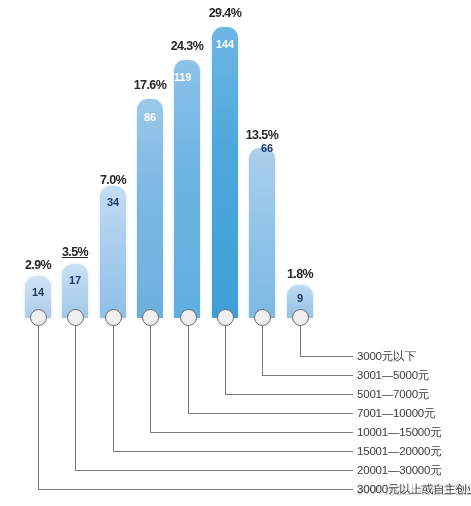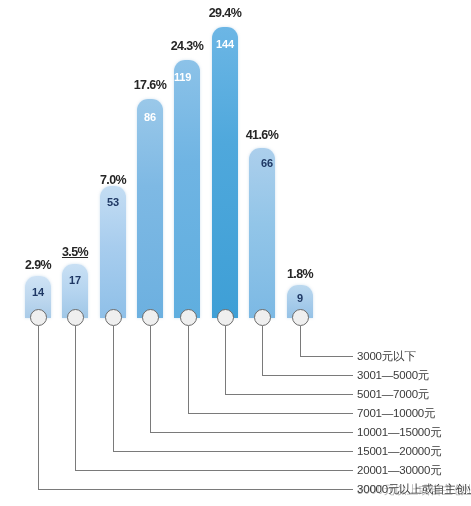--- a/index.html
+++ b/index.html
@@ -110,21 +110,21 @@
 
   <div class="bar-group">
     <div class="bar-pct" style="left:43px; top:245px;text-decoration:underline;">3.5%</div>
     <div class="bar" style="left:62px; top:264px; width:26px; height:54px; background:linear-gradient(180deg,#c9e0f4 0%,#b3d3ef 55%,#9fc7e6 100%);"></div>
     <div class="bar-value" style="left:62px; top:274px; width:26px;">17</div>
   </div>
 
   <div class="bar-group">
     <div class="bar-pct" style="left:81px; top:173px;">7.0%</div>
     <div class="bar" style="left:100px; top:186px; width:26px; height:132px; background:linear-gradient(180deg,#c4ddf3 0%,#a8cdee 45%,#8fc0e8 100%);"></div>
-    <div class="bar-value" style="left:100px; top:196px; width:26px;">53</div>
+    <div class="bar-value" style="left:100px; top:196px; width:26px;">34</div>
   </div>
 
   <div class="bar-group">
     <div class="bar-pct" style="left:118px; top:78px;">17.6%</div>
     <div class="bar" style="left:137px; top:99px; width:26px; height:219px; background:linear-gradient(180deg,#9ac8e9 0%,#7eb9e4 40%,#6cb0e0 100%);"></div>
     <div class="bar-value" style="left:137px; top:111px; width:26px; color:#ffffff;">86</div>
   </div>
 
   <div class="bar-group">
     <div class="bar-pct" style="left:155px; top:39px;">24.3%</div>
@@ -132,23 +132,23 @@
     <div class="bar-value" style="left:174px; top:71px; width:16px; color:#ffffff;">119</div>
   </div>
 
   <div class="bar-group">
     <div class="bar-pct" style="left:193px; top:6px;">29.4%</div>
     <div class="bar" style="left:212px; top:27px; width:26px; height:291px; background:linear-gradient(180deg,#6cb6e5 0%,#4fa8dc 40%,#3e9fd6 100%);"></div>
     <div class="bar-value" style="left:212px; top:38px; width:26px; color:#ffffff;">144</div>
   </div>
 
   <div class="bar-group">
-    <div class="bar-pct" style="left:230px; top:128px;">41.6%</div>
+    <div class="bar-pct" style="left:230px; top:128px;">13.5%</div>
     <div class="bar" style="left:249px; top:148px; width:26px; height:170px; background:linear-gradient(180deg,#accfec 0%,#92c5e8 45%,#7cb9e4 100%);"></div>
-    <div class="bar-value" style="left:249px; top:157px; width:36px;">66</div>
+    <div class="bar-value" style="left:249px; top:142px; width:36px;">66</div>
   </div>
 
   <div class="bar-group">
     <div class="bar-pct" style="left:268px; top:267px;">1.8%</div>
     <div class="bar" style="left:287px; top:285px; width:26px; height:33px; background:linear-gradient(180deg,#bcd9ef 0%,#a6cbea 55%,#95c2e6 100%);"></div>
     <div class="bar-value" style="left:287px; top:292px; width:26px;">9</div>
   </div>
 
   <div class="node-circle" style="left:29.5px; top:309px;"></div>
   <div class="node-circle" style="left:66.5px; top:309px;"></div>

